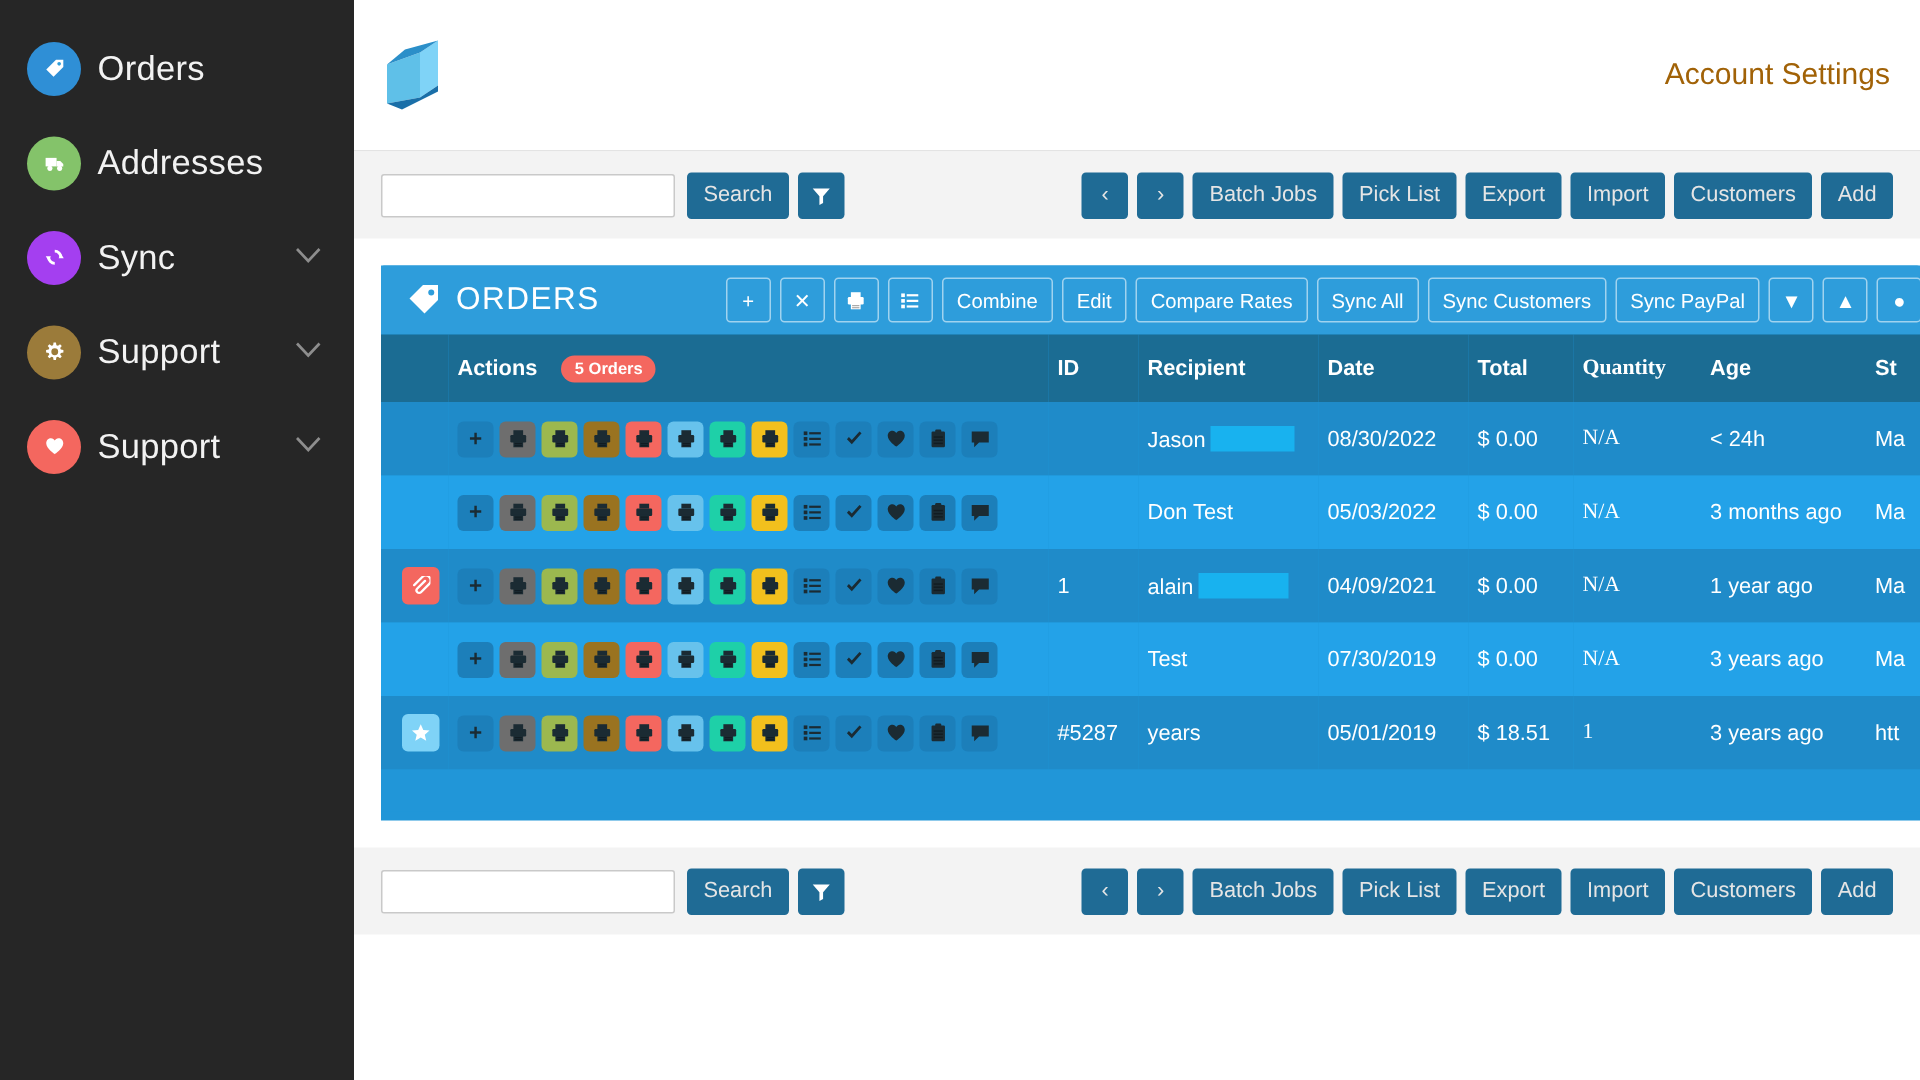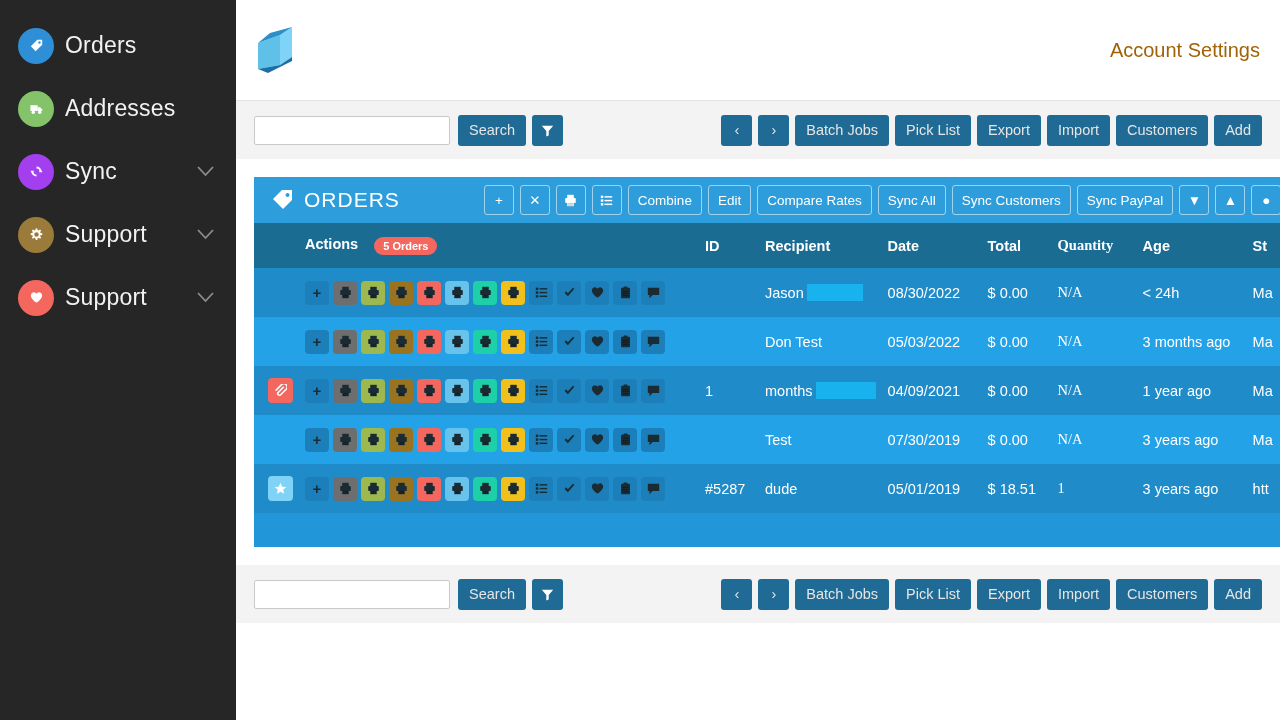--- a/index.html
+++ b/index.html
@@ -716,21 +716,21 @@
                     </svg>
                   </span>
                   <span class="act" style="background:#1c7fba">
                     <svg width="13" height="13" viewBox="0 0 16 16" style="display:block">
                       <path d="M1 2 h14 v9 h-8 l-4 4 v-4 h-2 z" fill="#1b2b33"></path>
                     </svg>
                   </span>
                 </div>
               </td>
      <td class="col-id">1</td>
-     <td class="col-recip"><span>months</span><span class="redact" style="width:60px"></span></td>
+     <td class="col-recip"><span>alain</span><span class="redact" style="width:60px"></span></td>
      <td class="col-date">04/09/2021</td>
      <td class="col-total">$ 0.00</td>
      <td class="col-qty">N/A</td>
      <td class="col-age">1 year ago</td>
      <td>Ma</td>
             </tr>
             <tr class="even">
               <td class="col-flag"></td>
      <td class="col-acts">
                 <div class="acts">
@@ -950,21 +950,21 @@
                     </svg>
                   </span>
                   <span class="act" style="background:#1c7fba">
                     <svg width="13" height="13" viewBox="0 0 16 16" style="display:block">
                       <path d="M1 2 h14 v9 h-8 l-4 4 v-4 h-2 z" fill="#1b2b33"></path>
                     </svg>
                   </span>
                 </div>
               </td>
      <td class="col-id">#5287</td>
-     <td class="col-recip"><span>dude</span></td>
+     <td class="col-recip"><span>years</span></td>
      <td class="col-date">05/01/2019</td>
      <td class="col-total">$ 18.51</td>
      <td class="col-qty">1</td>
      <td class="col-age">3 years ago</td>
      <td>htt</td>
             </tr>
           </tbody>
       </table>
       <div class="panel-foot"></div>
     </div>

